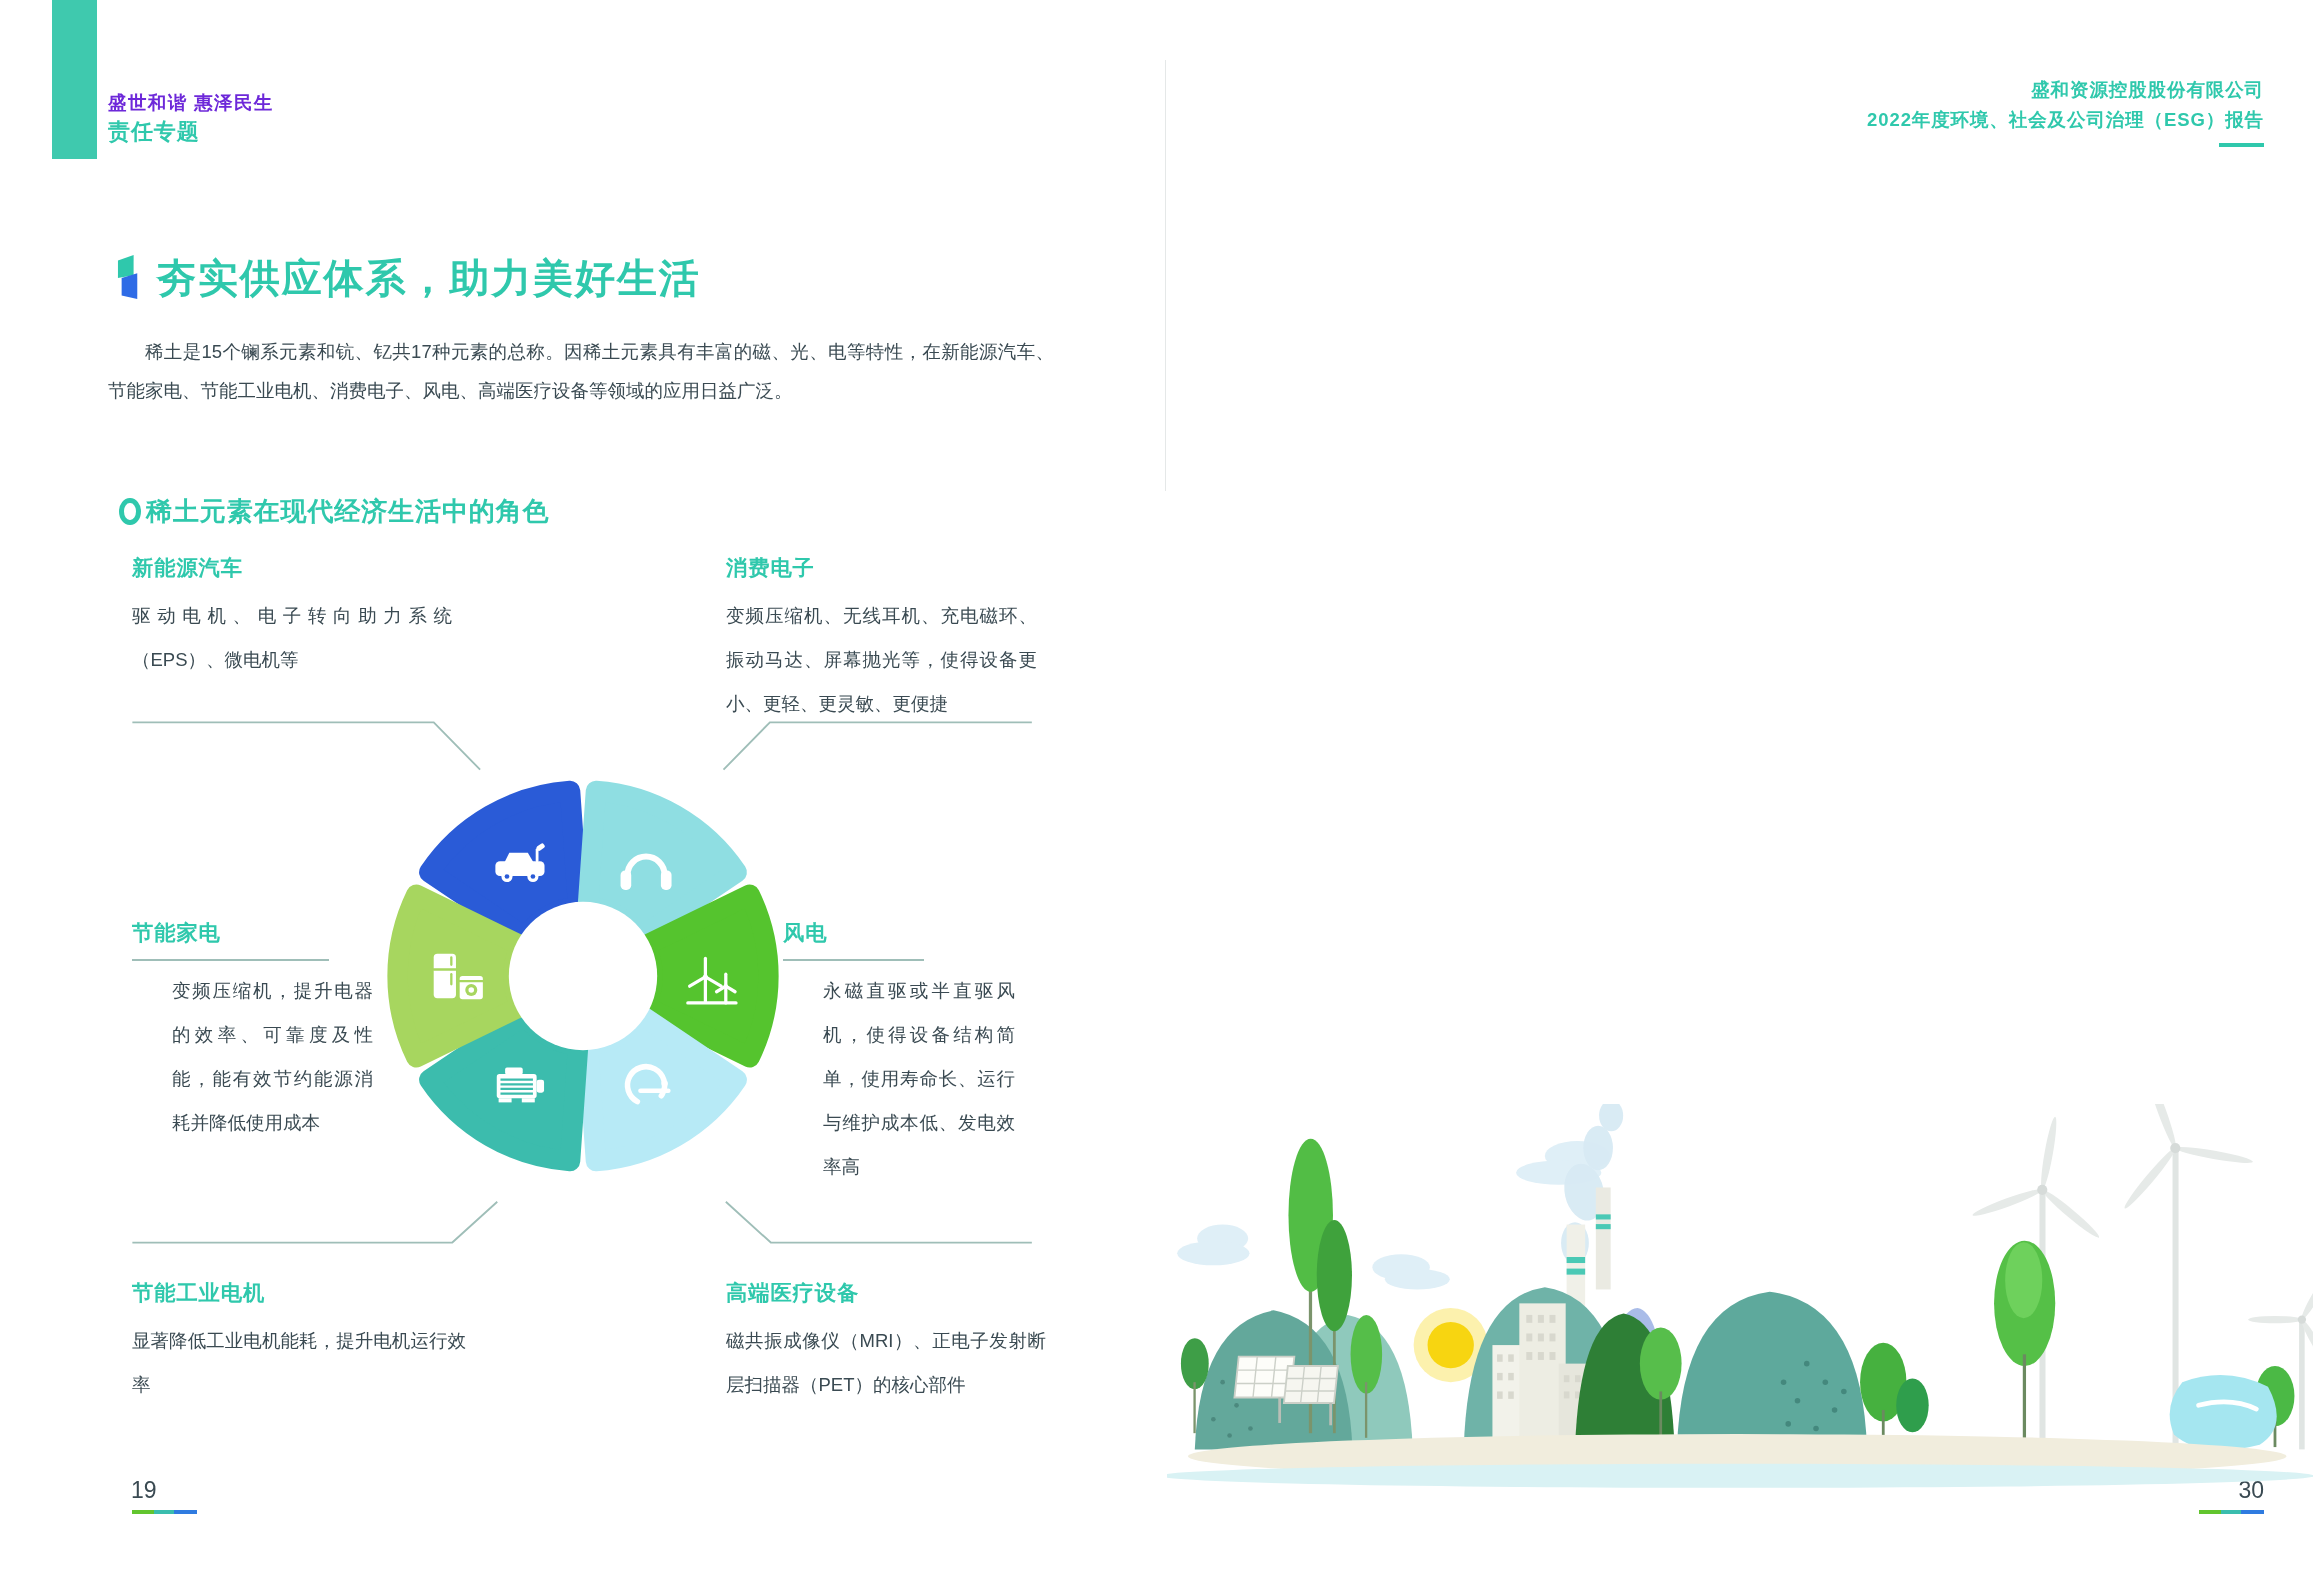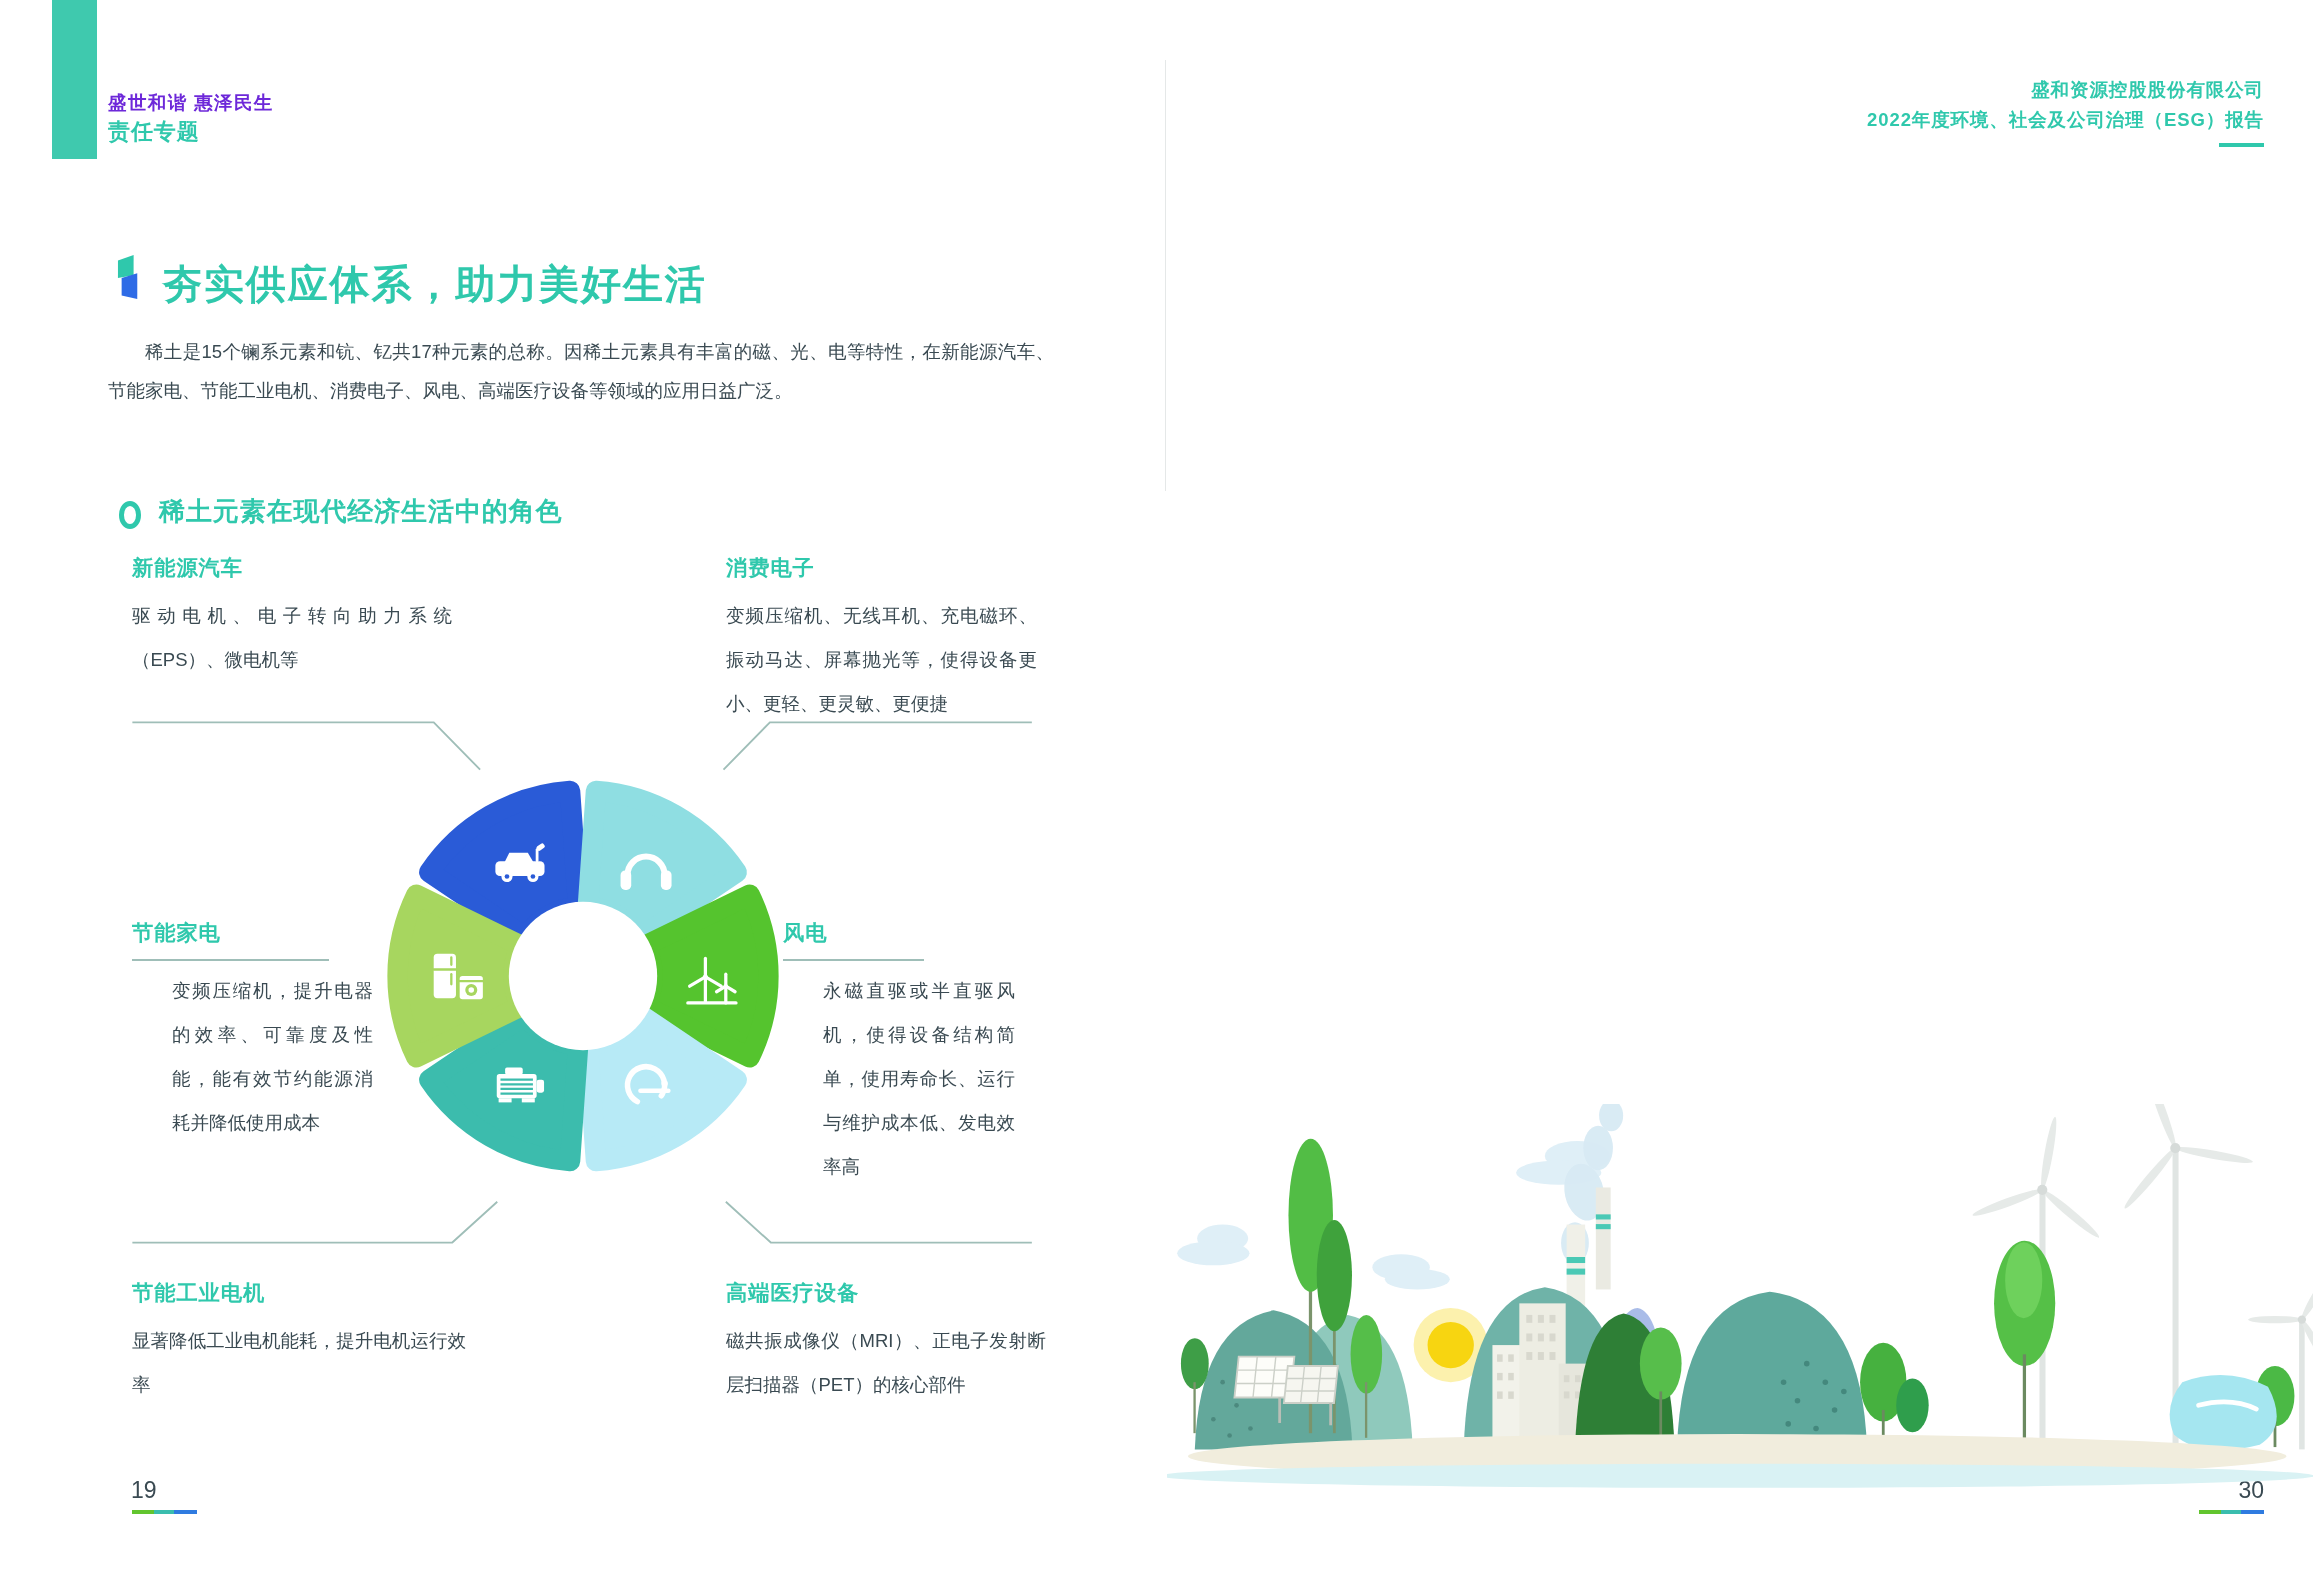--- a/index.html
+++ b/index.html
@@ -15,21 +15,21 @@
   
   .teal-bar{left:52px;top:0;width:45px;height:159px;background:#3FC9AE;}
   .motto{left:108px;top:90px;font-size:18.5px;font-weight:600;color:#6d28d9;letter-spacing:1.4px;}
   .topic{left:108px;top:117px;font-size:22px;font-weight:bold;color:#2FC8AC;letter-spacing:0.9px;}
   
   .title-icon{left:117px;top:254px;}
   .page-title{left:156px;top:251px;font-size:40px;font-weight:bold;color:#2FC8AC;letter-spacing:1.9px;}
   .intro{font-size:18.5px;line-height:39px;color:#3A4A52;text-indent:37px;text-align:justify;}
   .intro-left{left:108px;top:332px;width:946px;}
   
-  .sec-head{display:flex;align-items:flex-end;gap:18px;}
+  .sec-head{display:flex;align-items:center;gap:5px;}
   .sec-ring{width:12px;height:17.6px;border:5.1px solid #2FC8AC;border-radius:50%;flex:0 0 auto;}
   .sec-text{font-size:26px;font-weight:bold;color:#2FC8AC;letter-spacing:0.9px;}
   .sec1{left:119px;top:494px;}
   
   .role .r-name{font-size:21.3px;font-weight:bold;color:#2FC8AC;letter-spacing:0.9px;}
   .role .r-desc{font-size:18.5px;line-height:44px;color:#3A4A52;margin-top:12px;text-align:justify;}
   .role .r-sep{height:1.9px;background:#9FBEB8;margin-top:12px;}
   .role .r-sep + .r-desc{margin-top:8.3px;margin-left:40px;}
   #role-nev{left:132px;top:553px;width:320px;}
   #role-consumer{left:726px;top:553px;width:311px;}
@@ -67,21 +67,21 @@
   <div class="abs teal-bar"></div>
   <div class="abs motto">盛世和谐 惠泽民生</div>
   <div class="abs topic">责任专题</div>
 
   <div class="abs title-icon">
     <svg width="24" height="46" viewBox="0 0 52 100">
       <polygon points="2,14 36,2 36,46 2,52" fill="#2FC8AC"></polygon>
       <polygon points="10,52 44,42 44,98 10,90" fill="#2E6BE6"></polygon>
     </svg>
   </div>
-  <h1 class="abs page-title" style="margin:6px">夯实供应体系，助力美好生活</h1>
+  <h1 class="abs page-title" style="margin:0">夯实供应体系，助力美好生活</h1>
 
   <p class="abs intro intro-left" style="margin:0">稀土是15个镧系元素和钪、钇共17种元素的总称。因稀土元素具有丰富的磁、光、电等特性，在新能源汽车、节能家电、节能工业电机、消费电子、风电、高端医疗设备等领域的应用日益广泛。</p>
 
   <div class="abs sec-head sec1">
     <span class="sec-ring"></span>
     <span class="sec-text">稀土元素在现代经济生活中的角色</span>
   </div>
 
   <svg class="abs connectors" width="1167" height="1594" viewBox="0 0 2516 3438">
     <g fill="none" stroke="#9FBEB8" stroke-width="4">

